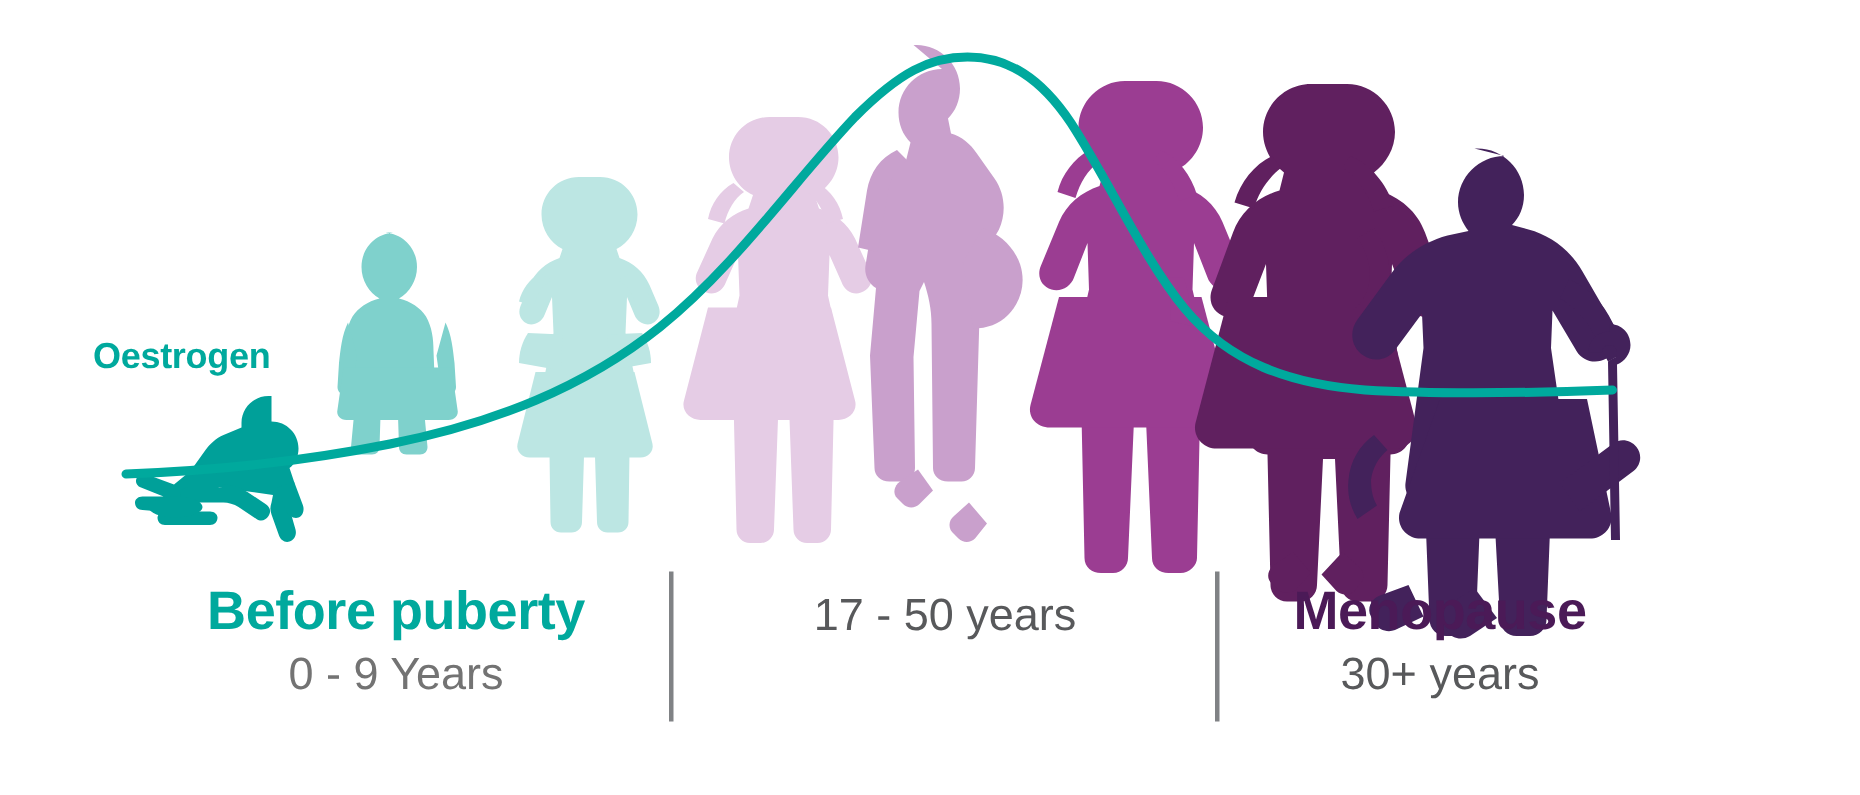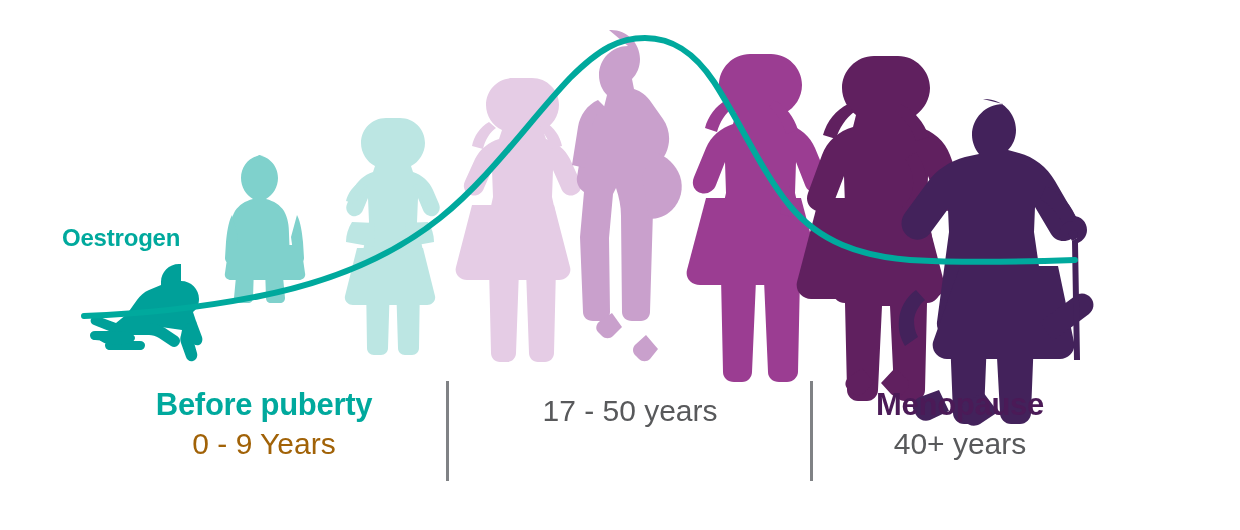--- a/index.html
+++ b/index.html
@@ -39,21 +39,21 @@
     white-space: nowrap;
   }
 
   .stage-block {
     position: absolute;
     top: 388px;
     text-align: center;
     width: 320px;
   }
   .stage-title {
-    font-size: 31px;
+    font-size: 36px;
     font-weight: bold;
     line-height: 1.08;
     letter-spacing: -0.3px;
     white-space: nowrap;
   }
   .stage-range {
     font-size: 30px;
     font-weight: normal;
     color: #58595B;
     line-height: 1.25;
@@ -169,26 +169,26 @@
 
   <div id="labels-layer">
 
     <div class="oestrogen-label" style="color: rgb(0, 169, 157);">Oestrogen</div>
 
     <div class="divider divider-1" style="background: rgb(128, 130, 133);"></div>
     <div class="divider divider-2" style="background: rgb(128, 130, 133);"></div>
 
     <div class="stage-block stage-before">
       <div class="stage-title" style="color: rgb(0, 169, 157);">Before puberty</div>
-      <div class="stage-range" style="color: #a16207;">0 - 9 Years</div>
+      <div class="stage-range" style="color: #737373;">0 - 9 Years</div>
     </div>
 
     <div class="stage-block stage-mens">
       <div class="stage-range" style="color: rgb(88, 89, 91);">17 - 50 years</div>
     </div>
 
     <div class="stage-block stage-meno">
       <div class="stage-title" style="color: rgb(75, 26, 87);">Menopause</div>
-      <div class="stage-range" style="color: rgb(88, 89, 91);">40+ years</div>
+      <div class="stage-range" style="color: rgb(88, 89, 91);">30+ years</div>
     </div>
 
   </div>
 </div>
 
 </body></html>

